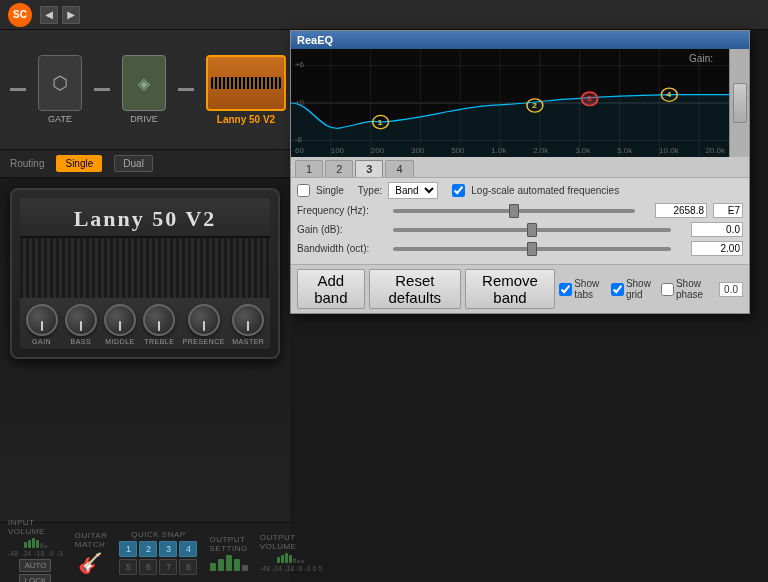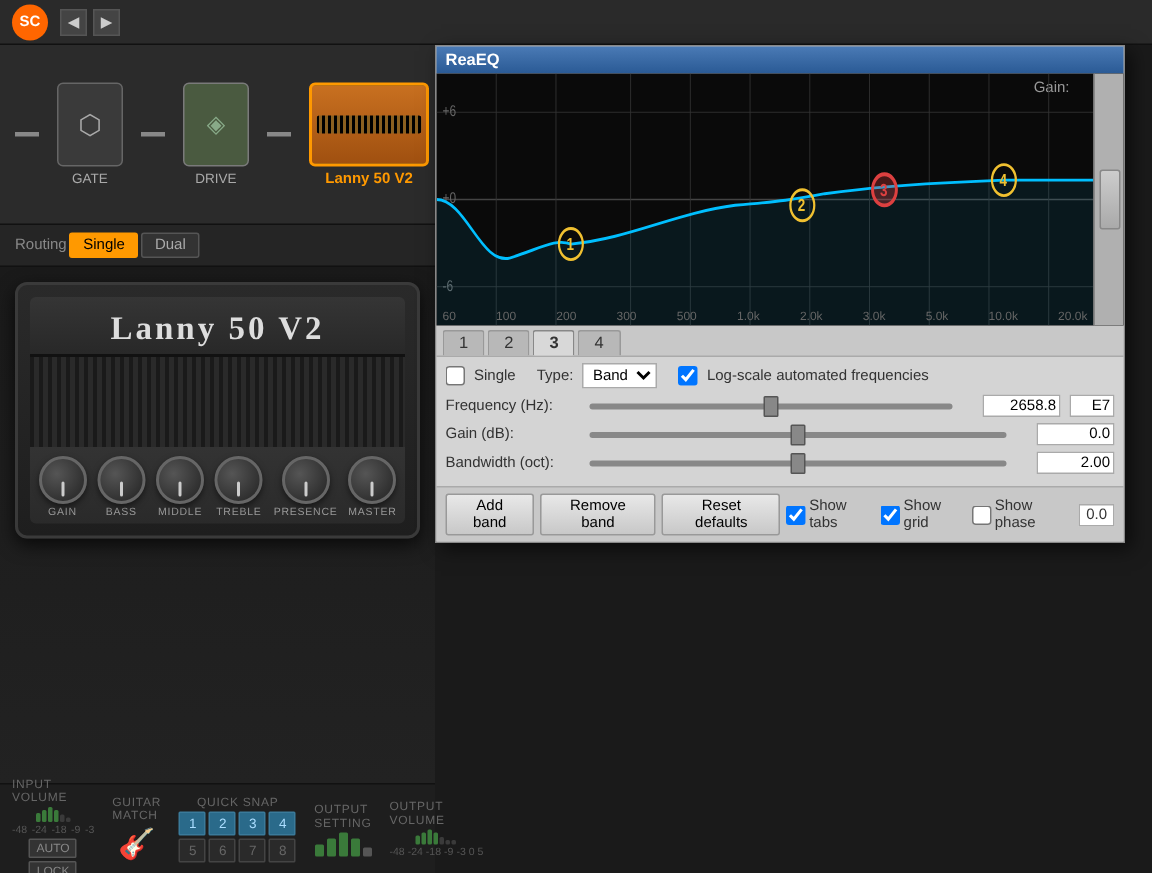--- a/index.html
+++ b/index.html
@@ -109,21 +109,21 @@
     }
 
     
     .routing-bar {
       display: flex;
       align-items: center;
       height: 28px;
       padding: 0 10px;
       background: #252525;
       border-bottom: 1px solid #111;
-      gap: 2px;
+      gap: 12px;
     }
     .routing-label {
       color: #888; font-size: 10px;
     }
     .routing-btn {
       padding: 2px 8px;
       font-size: 10px;
       border-radius: 2px;
       cursor: pointer;
       border: 1px solid #555;
@@ -282,21 +282,21 @@
     .reaeq-titlebar {
       background: linear-gradient(to bottom, #4a7ab5, #2a5a95);
       color: white;
       font-size: 11px;
       font-weight: bold;
       padding: 3px 6px;
       display: flex; align-items: center; justify-content: space-between;
     }
     .reaeq-graph-area {
       background: #0a0a0a;
-      height: 168px;
+      height: 108px;
       position: relative;
       overflow: hidden;
       margin: 0;
     }
     .reaeq-gain-text {
       position: absolute;
       right: 36px; top: 4px;
       color: #999; font-size: 10px;
     }
     .reaeq-sidebar {
@@ -396,21 +396,21 @@
     }
     .reaeq-bottom-row {
       display: flex; align-items: center;
       background: #c8c8c8;
       border-top: 1px solid #aaa;
       padding: 4px 6px;
       gap: 4px;
     }
     .reaeq-btn {
       padding: 2px 8px;
-      font-size: 10px;
+      font-size: 15px;
       background: linear-gradient(to bottom, #e8e8e8, #c8c8c8);
       border: 1px solid #999;
       cursor: pointer;
       border-radius: 2px;
     }
     .reaeq-check-label {
       display: flex; align-items: center; gap: 2px;
       font-size: 10px; color: #333;
     }
     .reaeq-output {
@@ -692,22 +692,22 @@
       <div class="reaeq-row">
         <label style="width:90px;">Bandwidth (oct):</label>
         <input type="range" class="reaeq-slider" style="flex: 1 1 0%;" value="50">
         <span style="width:8px;"></span>
         <input type="text" class="reaeq-textbox" value="2.00" style="">
       </div>
     </div>
 
     <div class="reaeq-bottom-row">
       <button class="reaeq-btn">Add band</button>
+      <button class="reaeq-btn">Reset defaults</button>
       <button class="reaeq-btn">Remove band</button>
-      <button class="reaeq-btn">Reset defaults</button>
       <label class="reaeq-check-label">
         <input type="checkbox" checked="" style="">
         <span>Show tabs</span>
       </label>
       <label class="reaeq-check-label">
         <input type="checkbox" checked="" style="">
         <span>Show grid</span>
       </label>
       <label class="reaeq-check-label">
         <input type="checkbox" style="">

